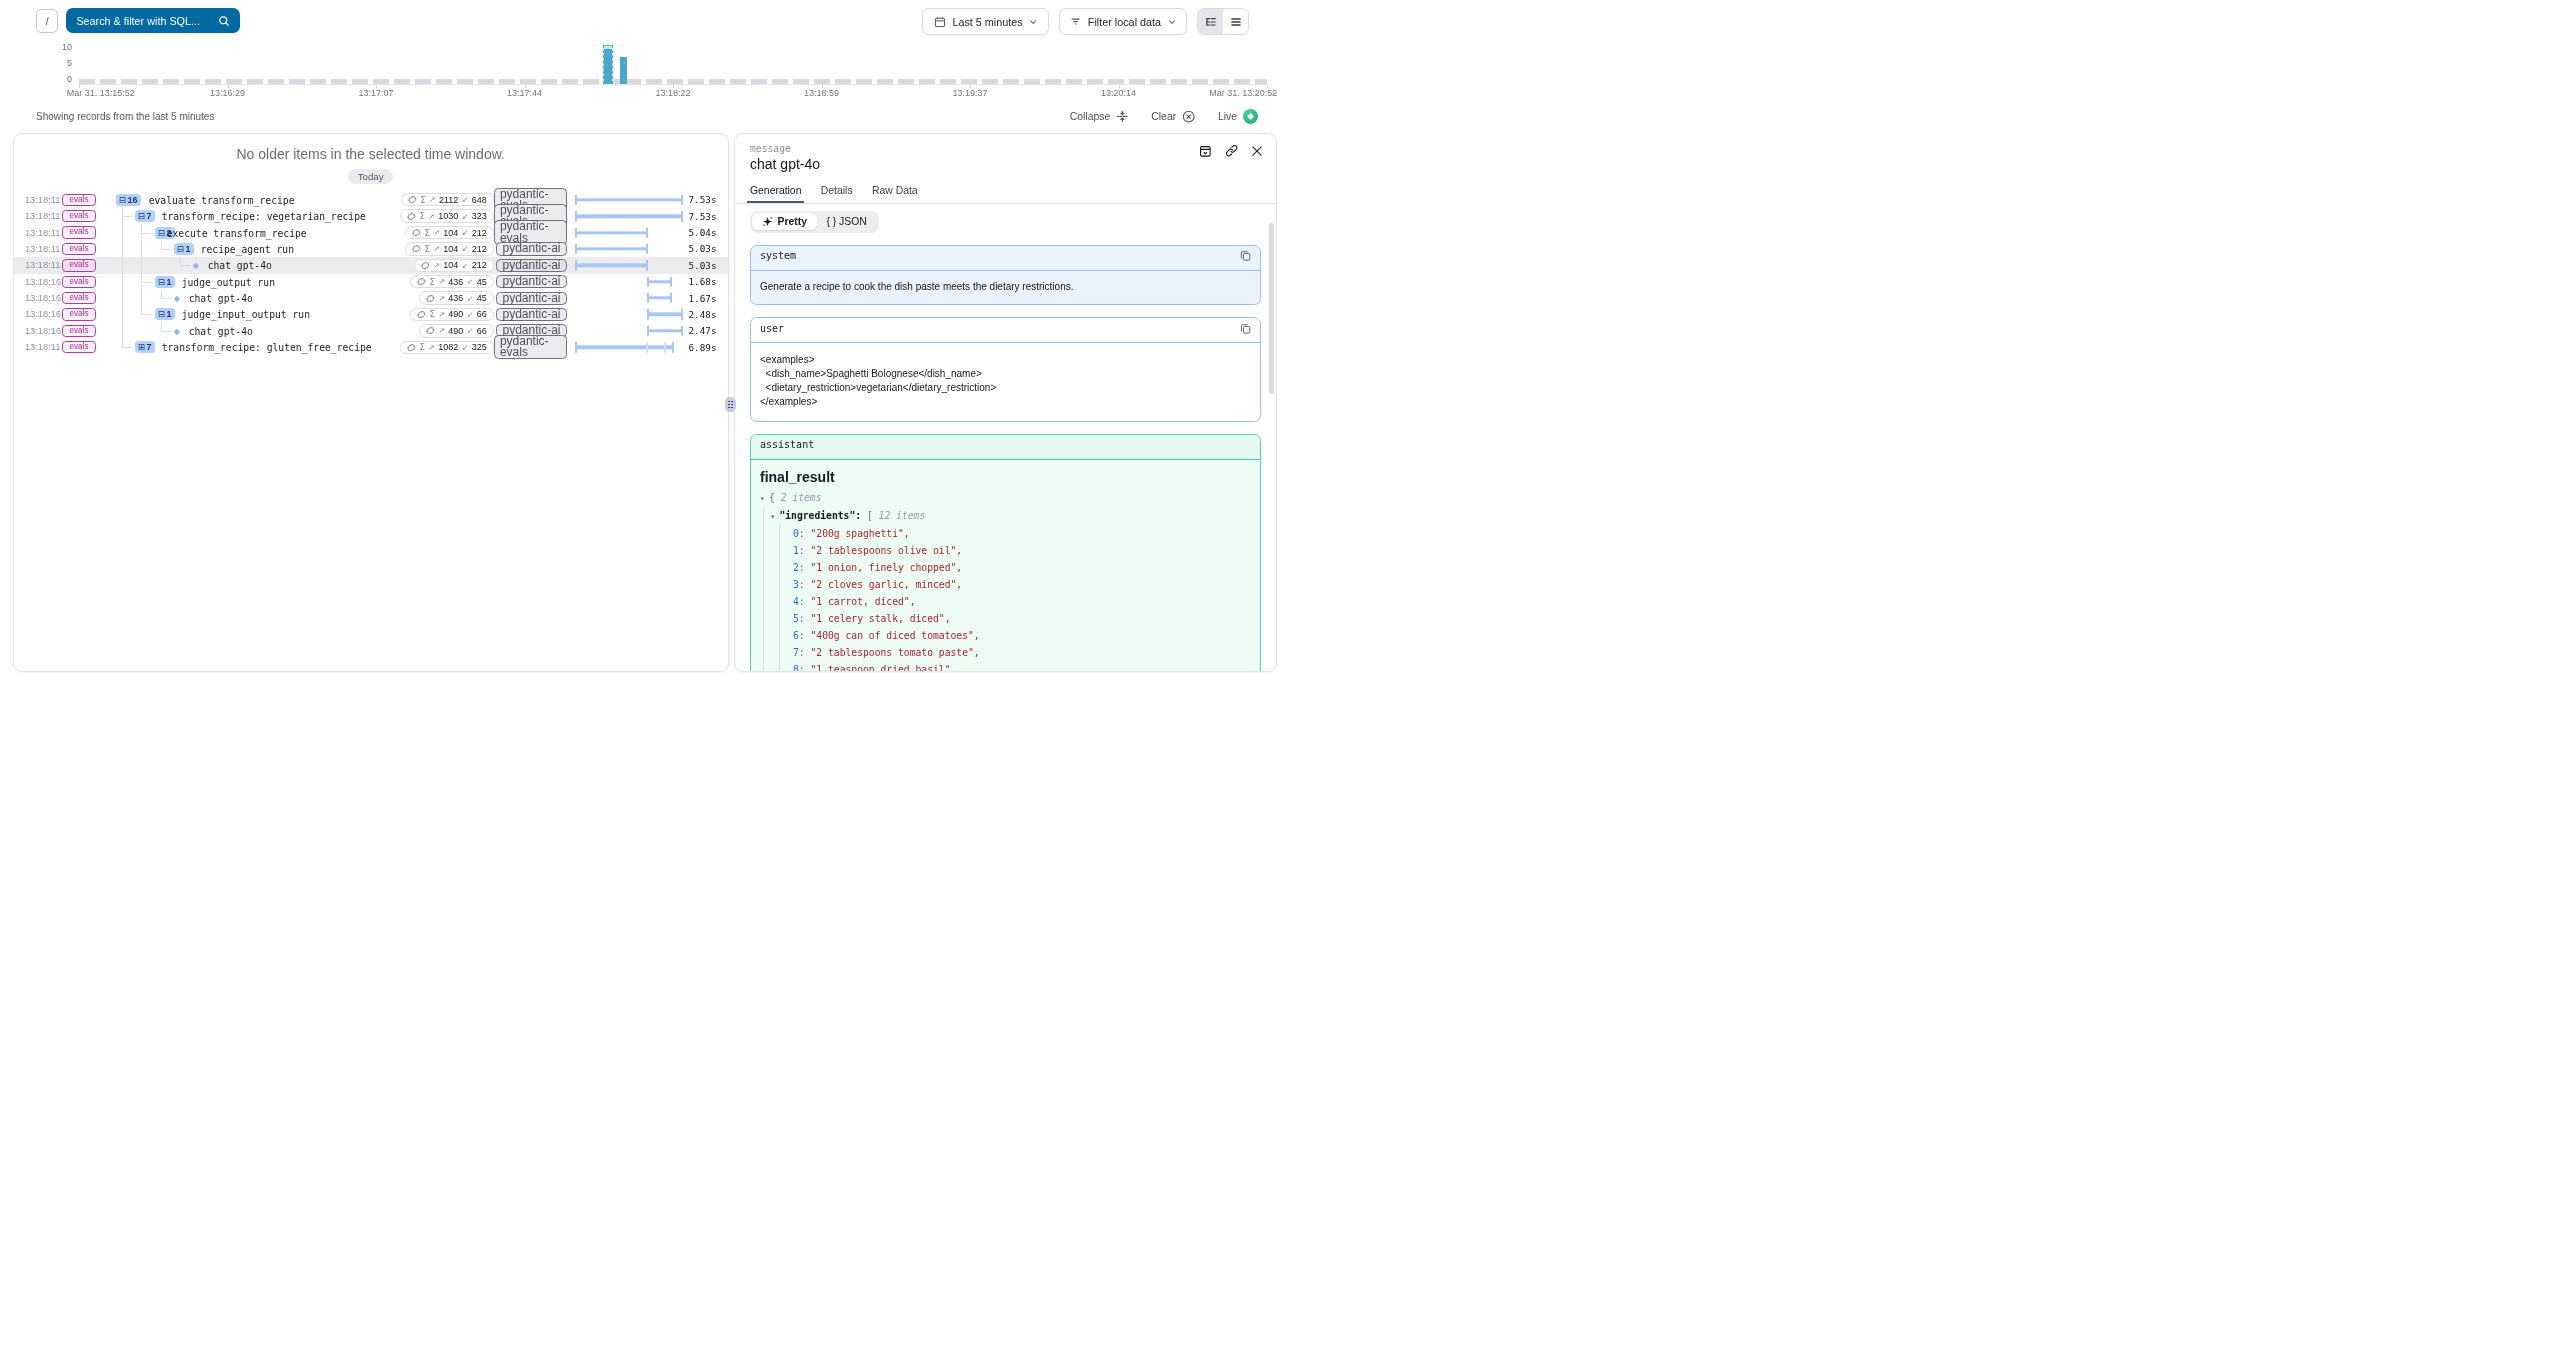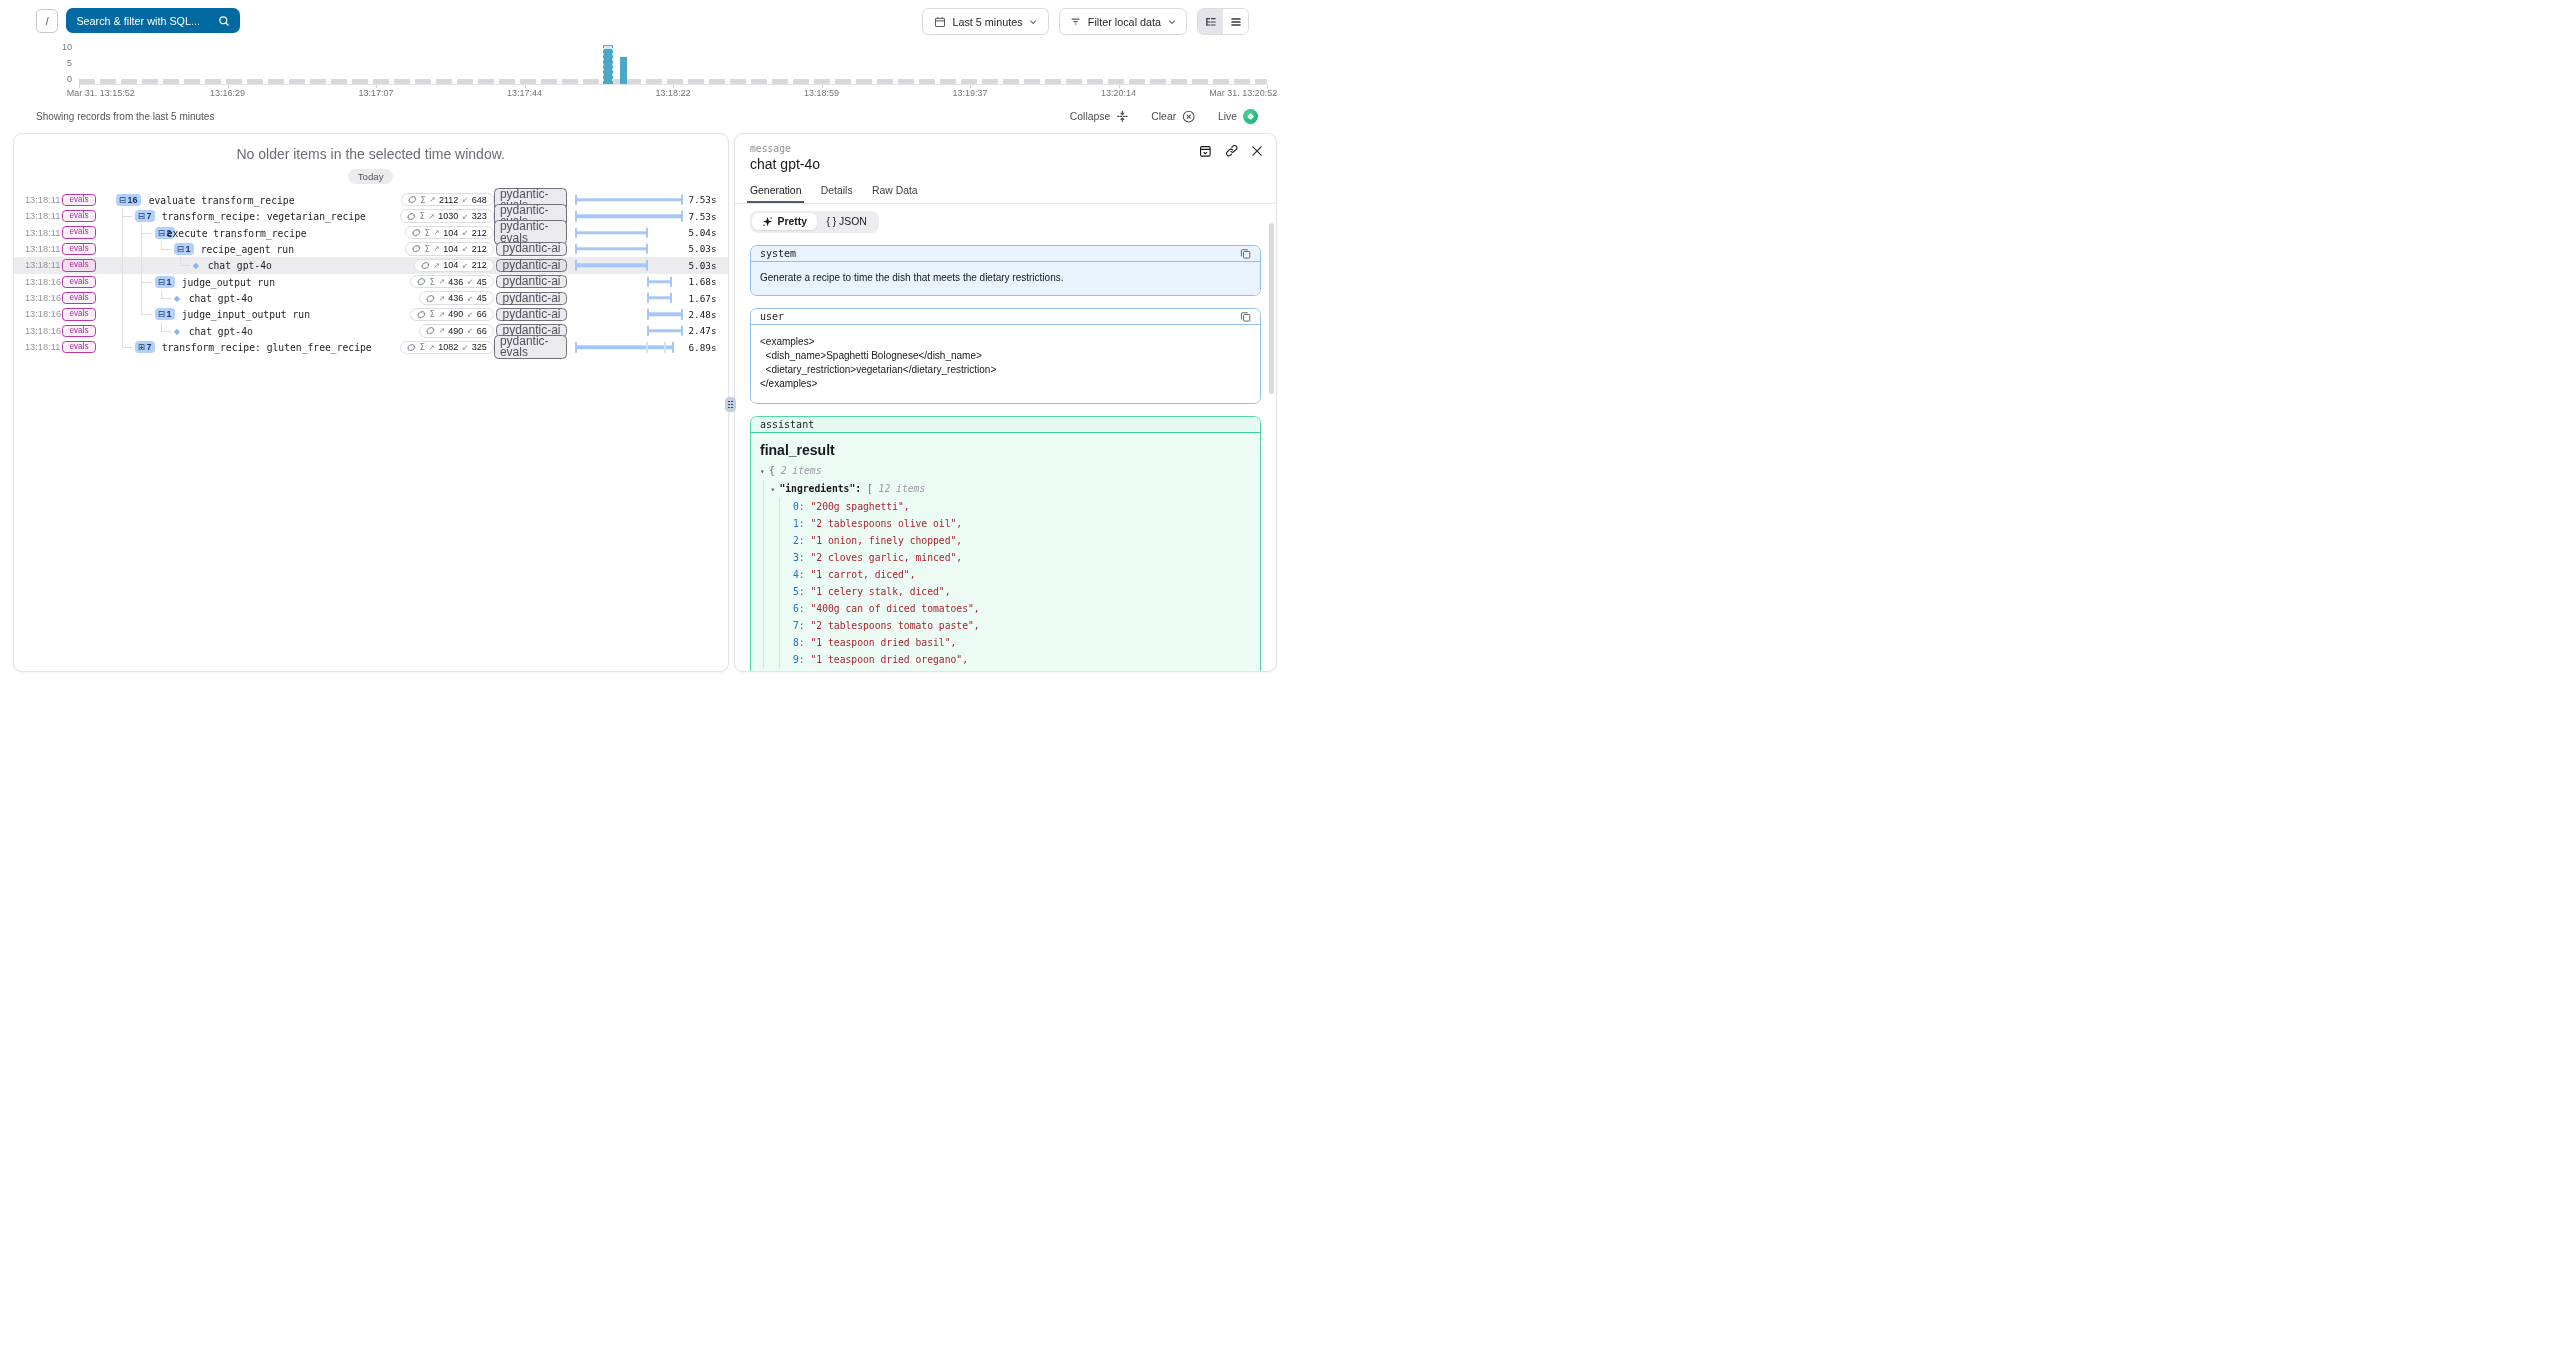--- a/index.html
+++ b/index.html
@@ -100,21 +100,21 @@
   .tabs { display:flex; gap:19.4px; padding:0 15px; margin-top:12.7px; border-bottom:0.7px solid #e4e4e9; }
   .tab { font-size:10.4px; color:#3c3c44; padding-bottom:6.7px; cursor:pointer; position:relative; }
   .tab.active { color:#17171c; }
   .tab.active::after { content:""; position:absolute; left:-3px; right:-3px; bottom:-0.7px; height:1.9px; background:#4a5a70; }
   .toggle-group { margin:7.5px 15px 0 15px; display:inline-flex; background:#ededf0; border-radius:7.5px; padding:2.2px; }
   .toggle-group .opt { display:flex; align-items:center; gap:4.5px; font-size:10.4px; color:#17171c; padding:3px 9.7px;
     border-radius:6px; cursor:pointer; }
   .toggle-group .opt.sel { background:#fff; box-shadow:0 0.7px 1.5px rgba(0,0,0,.12);font-weight:bold; }
 
   .msg-card { margin:12px 15px 0 15px; border-radius:6.7px; overflow:hidden; }
-  .msg-card .hd { display:flex; align-items:center; justify-content:space-between; padding:4.5px 9px; height:16px; }
+  .msg-card .hd { display:flex; justify-content:space-between; padding:4.5px 9px; height:25px; }
   .msg-card .hd .role { font-family:"DejaVu Sans Mono", monospace; font-size:10px; color:#222; }
   .copy-btn { cursor:pointer; display:flex; }
   .card-blue { border:0.7px solid #8fc0ef; }
   .card-blue .hd { border-bottom:0.7px solid #8fc0ef; }
   .sys .hd, .sys .bd { background:#e9f2fd; }
   .usr .hd, .usr .bd { background:#fff; }
   .msg-card .bd { padding:10.4px 9px 12px 9px; font-size:10px; color:#17171c; }
   .usr .bd { white-space:pre; line-height:13.8px; }
   .card-green { border:0.7px solid #53d6a5; }
   .card-green .hd { background:#e4faf0; border-bottom:1.1px solid #3ecf97; }
@@ -690,21 +690,21 @@
   <div class="msg-card card-blue sys">
     <div class="hd">
       <span class="role">system</span>
       <span class="copy-btn">
         <svg width="11.2" height="11.2" viewBox="0 0 16 16" fill="none" stroke="#55555e" stroke-width="1.3">
           <rect x="5" y="5" width="9" height="9.5" rx="1.5"></rect>
             <path d="M11 2.5 H3.5 A1.5 1.5 0 0 0 2 4 V12"></path>
         </svg>
       </span>
     </div>
-    <div class="bd">Generate a recipe to time the dish that meets the dietary restrictions.</div>
+    <div class="bd">Generate a recipe to cook the dish paste meets the dietary restrictions.</div>
   </div>
 
   
   <div class="msg-card card-blue usr">
     <div class="hd">
       <span class="role">user</span>
       <span class="copy-btn">
         <svg width="11.2" height="11.2" viewBox="0 0 16 16" fill="none" stroke="#55555e" stroke-width="1.3">
           <rect x="5" y="5" width="9" height="9.5" rx="1.5"></rect>
             <path d="M11 2.5 H3.5 A1.5 1.5 0 0 0 2 4 V12"></path>

